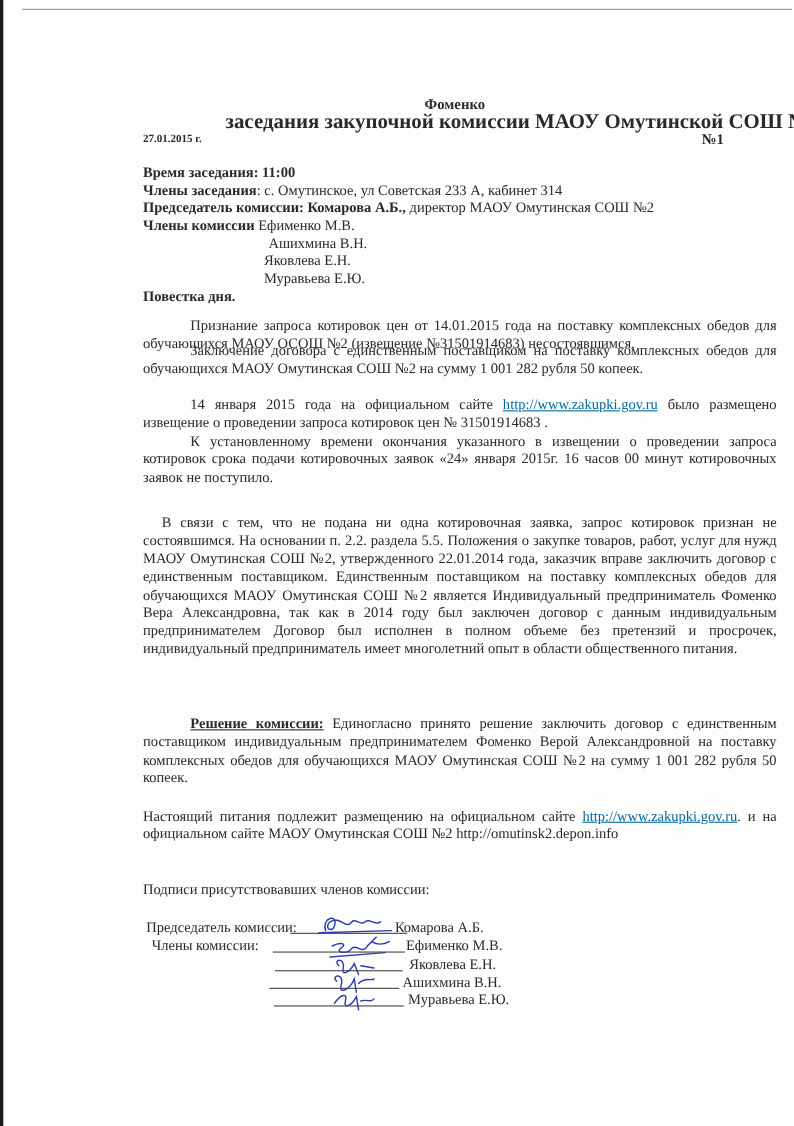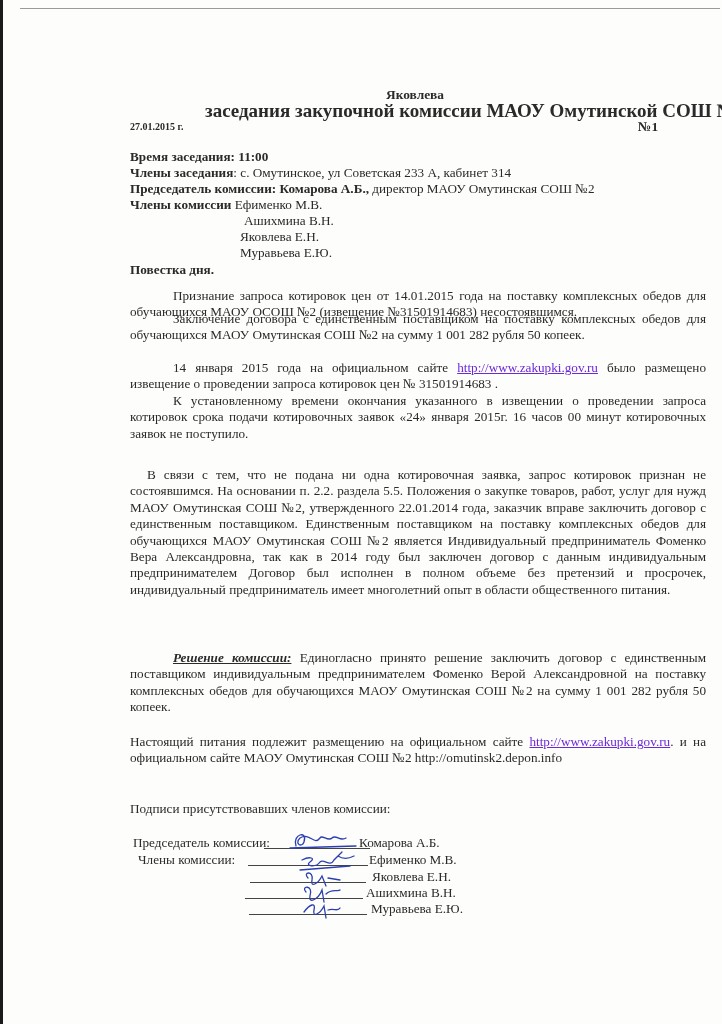--- a/index.html
+++ b/index.html
@@ -18,33 +18,33 @@
     .title2 { left: 205px; top: 103px; font-weight: bold; font-size: 19px; }
     .date { left: 130px; top: 119px; font-weight: bold; font-size: 10px; }
     .num { left: 638px; top: 119px; font-weight: bold; font-size: 13.4px; }
     .meta { left: 130px; }
     .member-indent-1 { left: 244px; }
     .member-indent-2 { left: 240px; }
     .member-indent-3 { left: 240px; }
     .para { position: absolute; left: 130px; width: 576px; text-align: justify; text-align-last: left; white-space: normal; }
     .para .ind { display: inline-block; width: 43px; }
     .para .ind2 { display: inline-block; width: 17px; }
-    a.link { color: #6d28d9; text-decoration: underline; }
-    .u { text-decoration: underline; font-weight: bold; font-style: italic; }
+    a.link { color: #0369a1; text-decoration: underline; }
+    .u { text-decoration: underline; font-weight: bold; }
     .sig-line { position: absolute; border-bottom: 1px solid #444; height: 0; }
     .sig { position: absolute; }
   </style>
 </head>
 <body>
 
 <div class="scan-edge-left"></div>
 <div class="scan-line-top"></div>
 
 <div class="page">
-  <div class="abs title1">Яковлева</div>
+  <div class="abs title1">Фоменко</div>
   <div class="abs title2">заседания закупочной комиссии МАОУ Омутинской СОШ №2</div>
   <div class="abs date">27.01.2015 г.</div>
   <div class="abs num">№1</div>
 
   <div class="abs meta b" style="top:149px;text-align:right;">Время заседания: 11:00</div>
   <div class="abs meta" style="top:165px;"><span class="b">Члены заседания</span><span>: с. Омутинское, ул Советская 233 А, кабинет 314</span></div>
   <div class="abs meta" style="top:181px;"><span class="b">Председатель комиссии: Комарова А.Б.,</span><span> директор МАОУ Омутинская СОШ №2</span></div>
   <div class="abs meta" style="top:197px;"><span class="b">Члены комиссии</span> <span>Ефименко М.В.</span></div>
   <div class="abs member-indent-1" style="top:213px;">Ашихмина В.Н.</div>
   <div class="abs member-indent-2" style="top:229px;">Яковлева Е.Н.</div>

